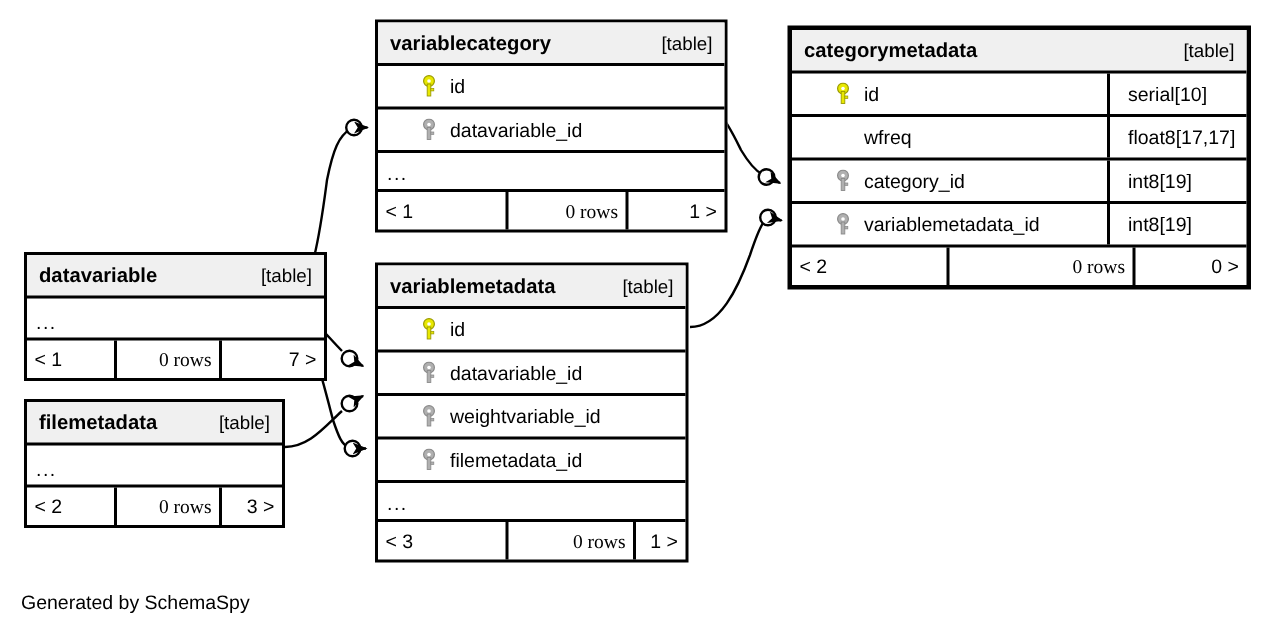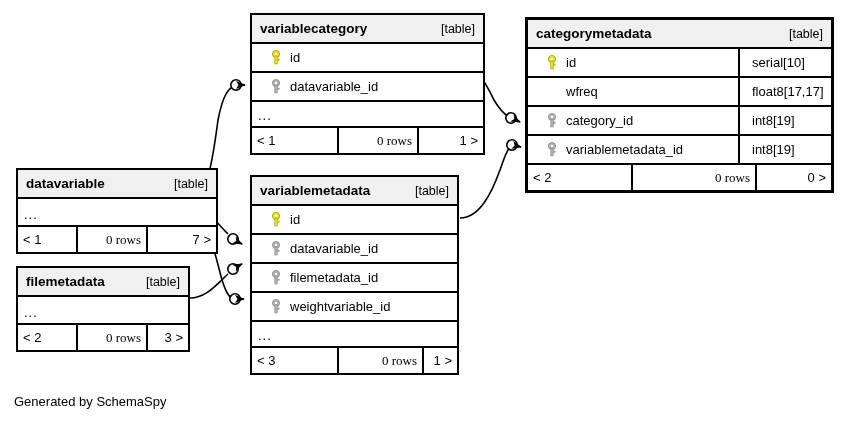--- a/index.html
+++ b/index.html
@@ -69,21 +69,21 @@
     border-bottom: 2px solid #000000;
     box-sizing: border-box;
     height: 29px;
   }
   .tbl-row:last-child { border-bottom: none; }
 
   .col-name {
     flex: 1 1 auto;
     display: flex;
     align-items: center;
-    padding-left: 14px;
+    padding-left: 24px;
     font-size: 13px;
     white-space: nowrap;
     min-width: 0;
     box-sizing: border-box;
   }
   .col-type {
     flex: 0 0 auto;
     display: flex;
     align-items: center;
     padding-left: 12px;
@@ -352,34 +352,34 @@
     <div class="tbl-row">
       <span class="col-name">
         <span class="key-slot">
           <svg width="12" height="16" viewBox="0 0 12 16">
             <circle cx="6" cy="4" r="3.6" fill="#b0b0b0" stroke="#8a8a8a" stroke-width="0.8"></circle>
             <circle cx="6" cy="4" r="1.2" fill="#ffffff"></circle>
             <rect x="4.8" y="6" width="2.4" height="8" fill="#b0b0b0" stroke="#8a8a8a" stroke-width="0.6"></rect>
             <rect x="7.2" y="9" width="2" height="1.6" fill="#b0b0b0" stroke="#8a8a8a" stroke-width="0.5"></rect>
           </svg>
         </span>
+        <span class="col-label">weightvariable_id</span>
+      </span>
+    </div>
+    <div class="tbl-row">
+      <span class="col-name">
+        <span class="key-slot">
+          <svg width="12" height="16" viewBox="0 0 12 16">
+            <circle cx="6" cy="4" r="3.6" fill="#b0b0b0" stroke="#8a8a8a" stroke-width="0.8"></circle>
+            <circle cx="6" cy="4" r="1.2" fill="#ffffff"></circle>
+            <rect x="4.8" y="6" width="2.4" height="8" fill="#b0b0b0" stroke="#8a8a8a" stroke-width="0.6"></rect>
+            <rect x="7.2" y="9" width="2" height="1.6" fill="#b0b0b0" stroke="#8a8a8a" stroke-width="0.5"></rect>
+          </svg>
+        </span>
         <span class="col-label">filemetadata_id</span>
-      </span>
-    </div>
-    <div class="tbl-row">
-      <span class="col-name">
-        <span class="key-slot">
-          <svg width="12" height="16" viewBox="0 0 12 16">
-            <circle cx="6" cy="4" r="3.6" fill="#b0b0b0" stroke="#8a8a8a" stroke-width="0.8"></circle>
-            <circle cx="6" cy="4" r="1.2" fill="#ffffff"></circle>
-            <rect x="4.8" y="6" width="2.4" height="8" fill="#b0b0b0" stroke="#8a8a8a" stroke-width="0.6"></rect>
-            <rect x="7.2" y="9" width="2" height="1.6" fill="#b0b0b0" stroke="#8a8a8a" stroke-width="0.5"></rect>
-          </svg>
-        </span>
-        <span class="col-label">weightvariable_id</span>
       </span>
     </div>
     <div class="ellipsis-row">...</div>
     <div class="tbl-footer">
       <span class="foot-cell foot-prev" style="width:85px;">&lt; 3</span>
       <span class="foot-cell foot-rows" style="width:85px;">0 rows</span>
       <span class="foot-cell foot-next" style="flex:1 1 auto;">1 &gt;</span>
     </div>
   </div>
 

